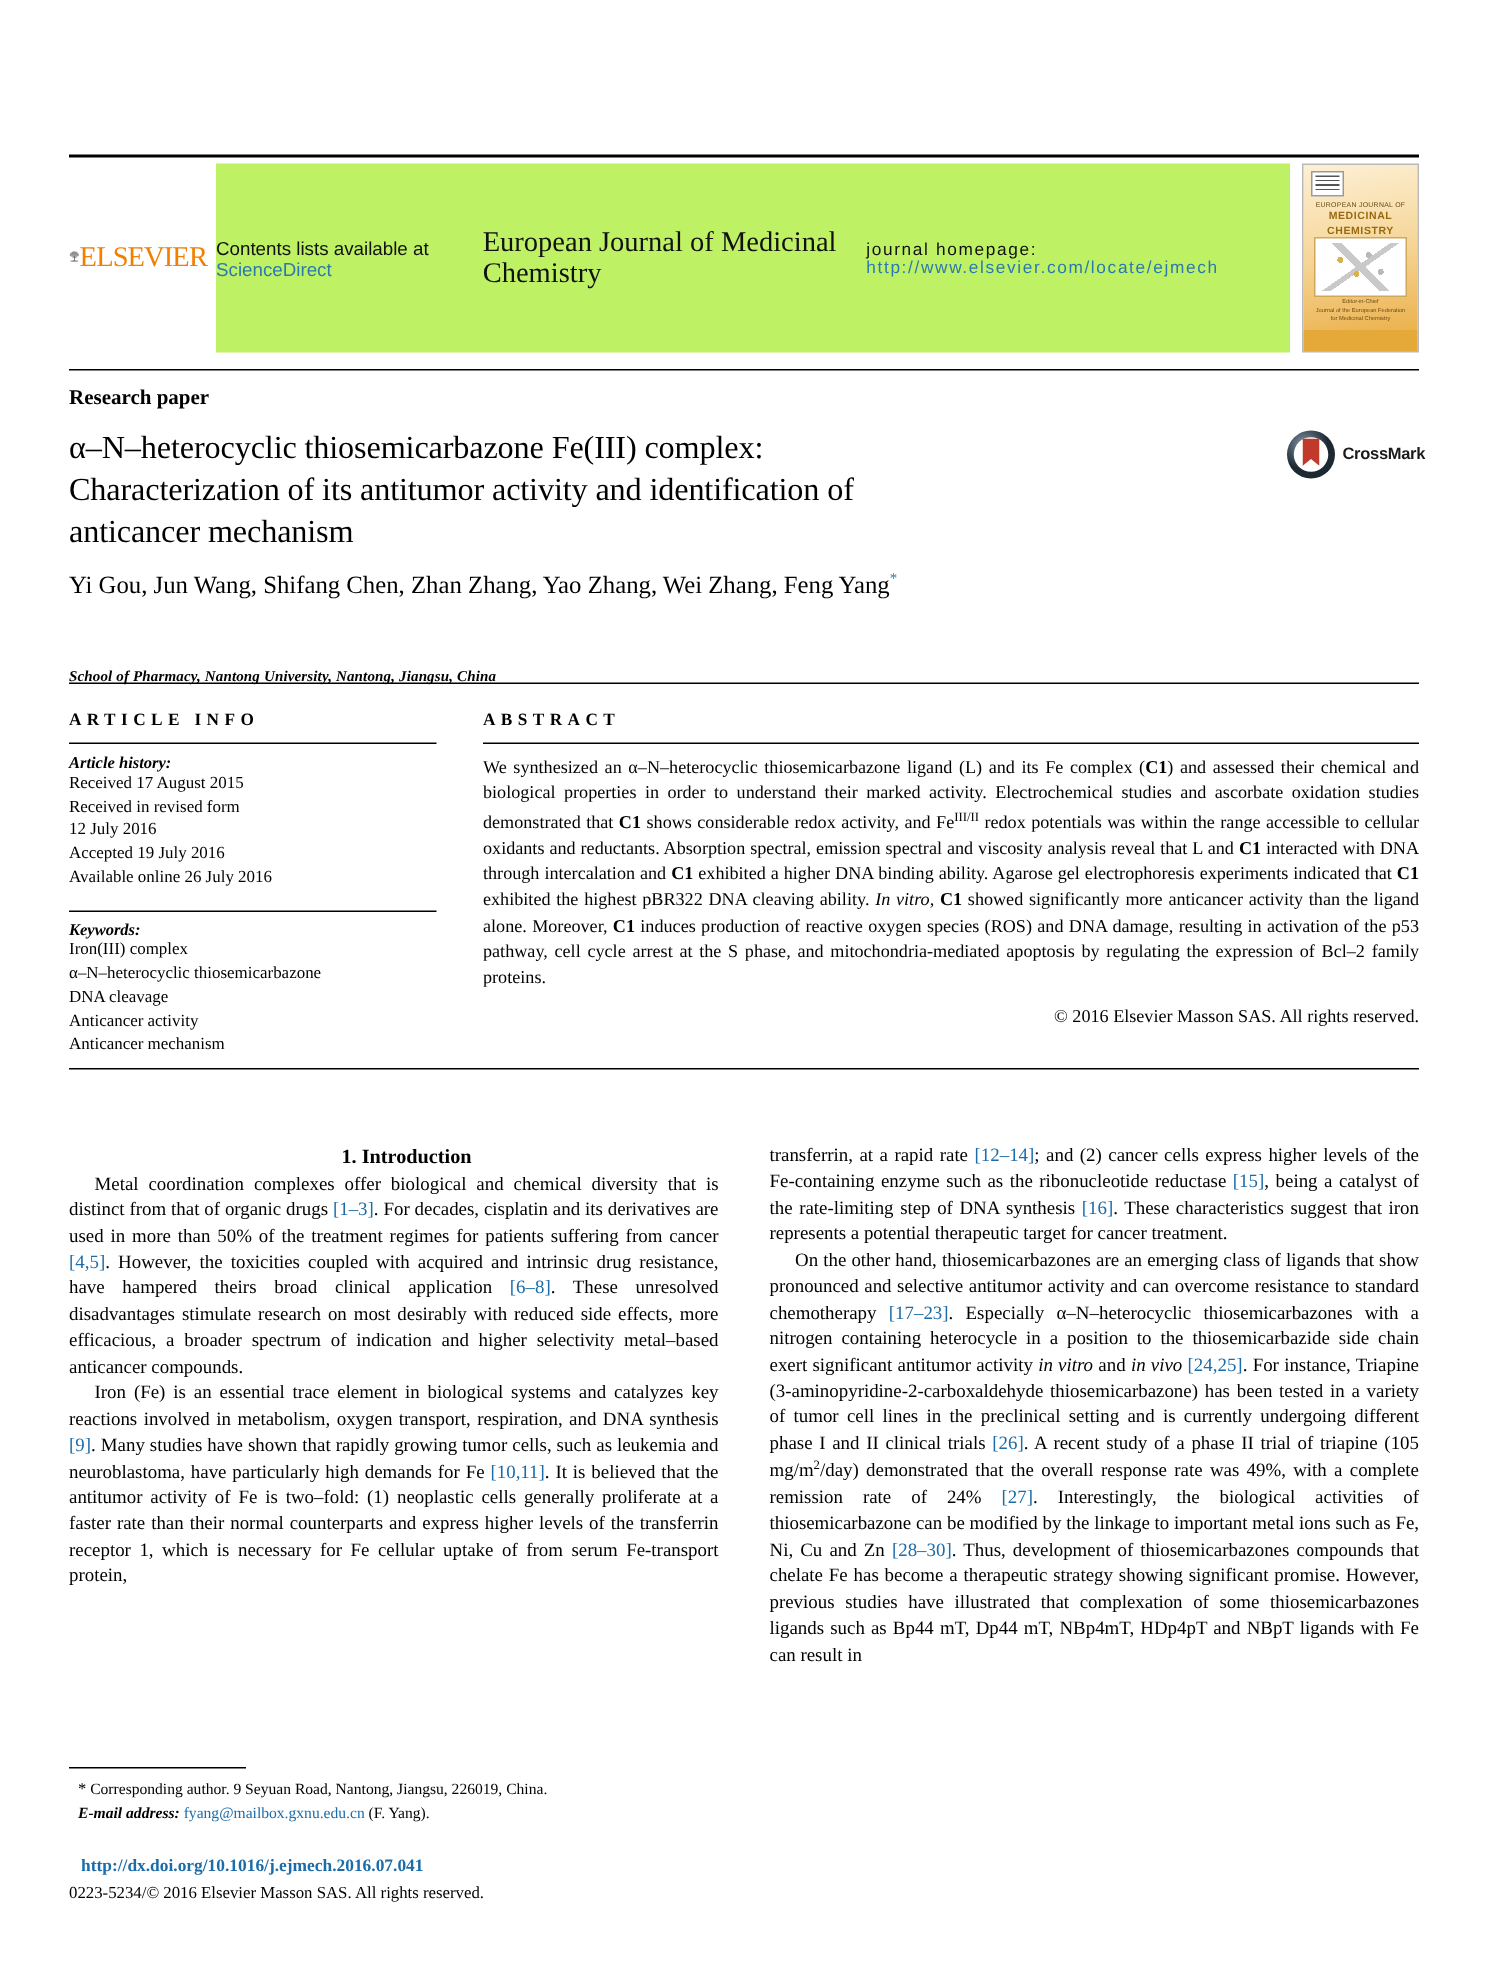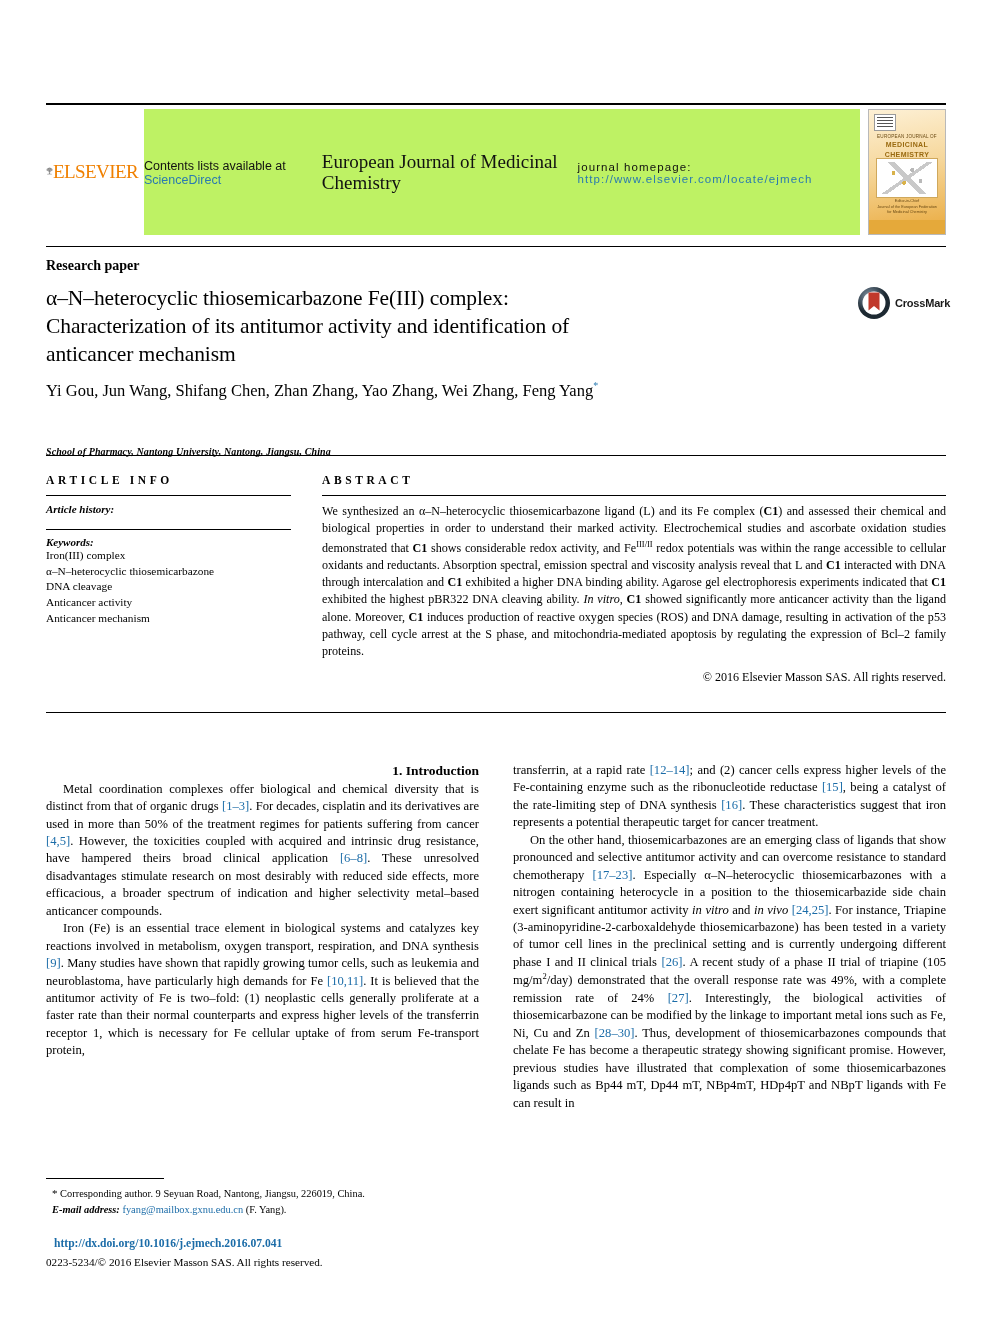--- a/index.html
+++ b/index.html
@@ -326,21 +326,21 @@
   .body-col.left  { left: 46px; }
   .body-col.right { left: 513px; }
   .body-col p { margin: 0; text-indent: 17px; }
   .body-col p.noindent { text-indent: 0; }
   .body-heading {
     font-family: "Liberation Serif", serif;
     font-size: 13.5px;
     font-weight: bold;
     margin: 0 0 17px 0;
     text-indent: 0;
-    text-align: right;
+    text-align: center;
   }
   .ref { color: #1b6ca8; }
   .body-col i { font-style: italic; }
   sup.sup-small { font-size: 8.5px; vertical-align: super; }
 
   
   .footnote {
     position: absolute;
     top: 1178px;
     left: 46px;
@@ -477,20 +477,27 @@
   </div>
   <div class="affiliation">School of Pharmacy, Nantong University, Nantong, Jiangsu, China</div>
 
   <div class="infoblock-top"></div>
   <div class="infoblock-bottom"></div>
 
   <div class="col-info">
     <div class="sec-head">ARTICLE INFO</div>
     <div class="rule-under-head"></div>
     <div class="info-sub">Article history:</div>
+    <div class="info-line">
+      <div>Received 17 August 2015</div>
+      <div>Received in revised form</div>
+      <div>12 July 2016</div>
+      <div>Accepted 19 July 2016</div>
+      <div>Available online 26 July 2016</div>
+    </div>
     <div class="kw-block">
       <div class="kw-rule"></div>
       <div class="info-sub">Keywords:</div>
       <div class="info-line">
         <div>Iron(III) complex</div>
         <div>α–N–heterocyclic thiosemicarbazone</div>
         <div>DNA cleavage</div>
         <div>Anticancer activity</div>
         <div>Anticancer mechanism</div>
       </div>

